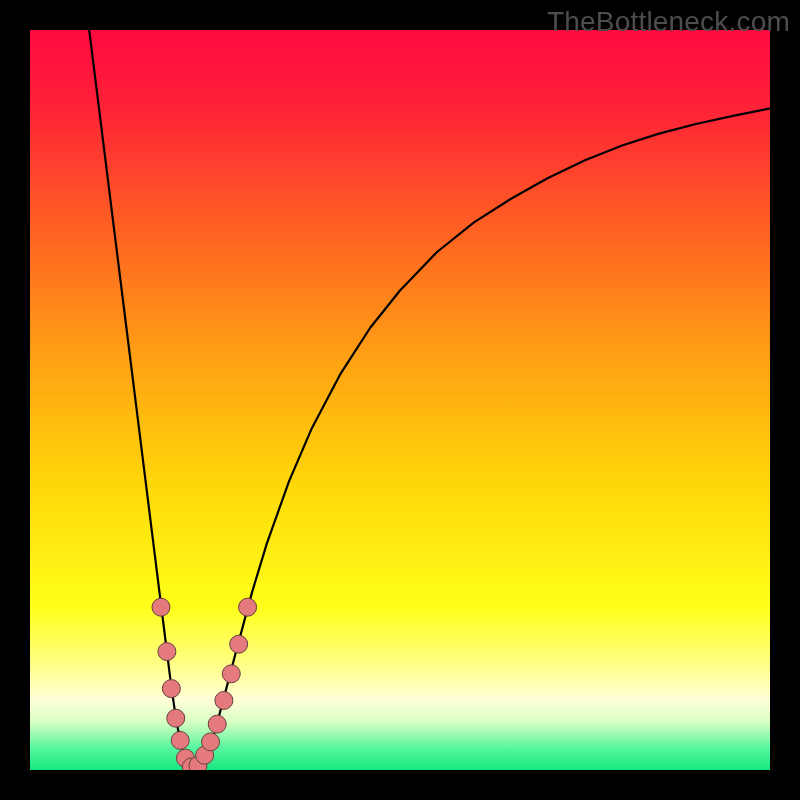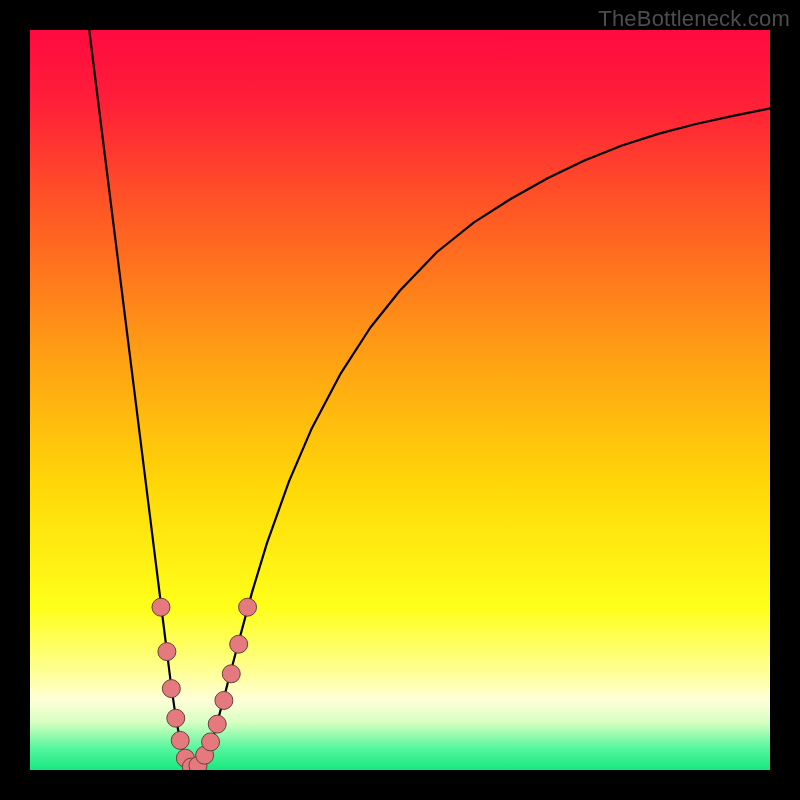--- a/index.html
+++ b/index.html
@@ -22,21 +22,21 @@
     left: 30px;
     top: 30px;
     width: 740px;
     height: 740px;
   }
   .watermark {
     position: absolute;
     top: 6px;
     right: 10px;
     color: #4d4d4d;
-    font-size: 22px;
+    font-size: 28px;
     font-weight: 500;
     letter-spacing: 0.2px;
     z-index: 10;
     user-select: none;
   }
 </style>
 </head>
 <body>
 
 <div class="frame">

